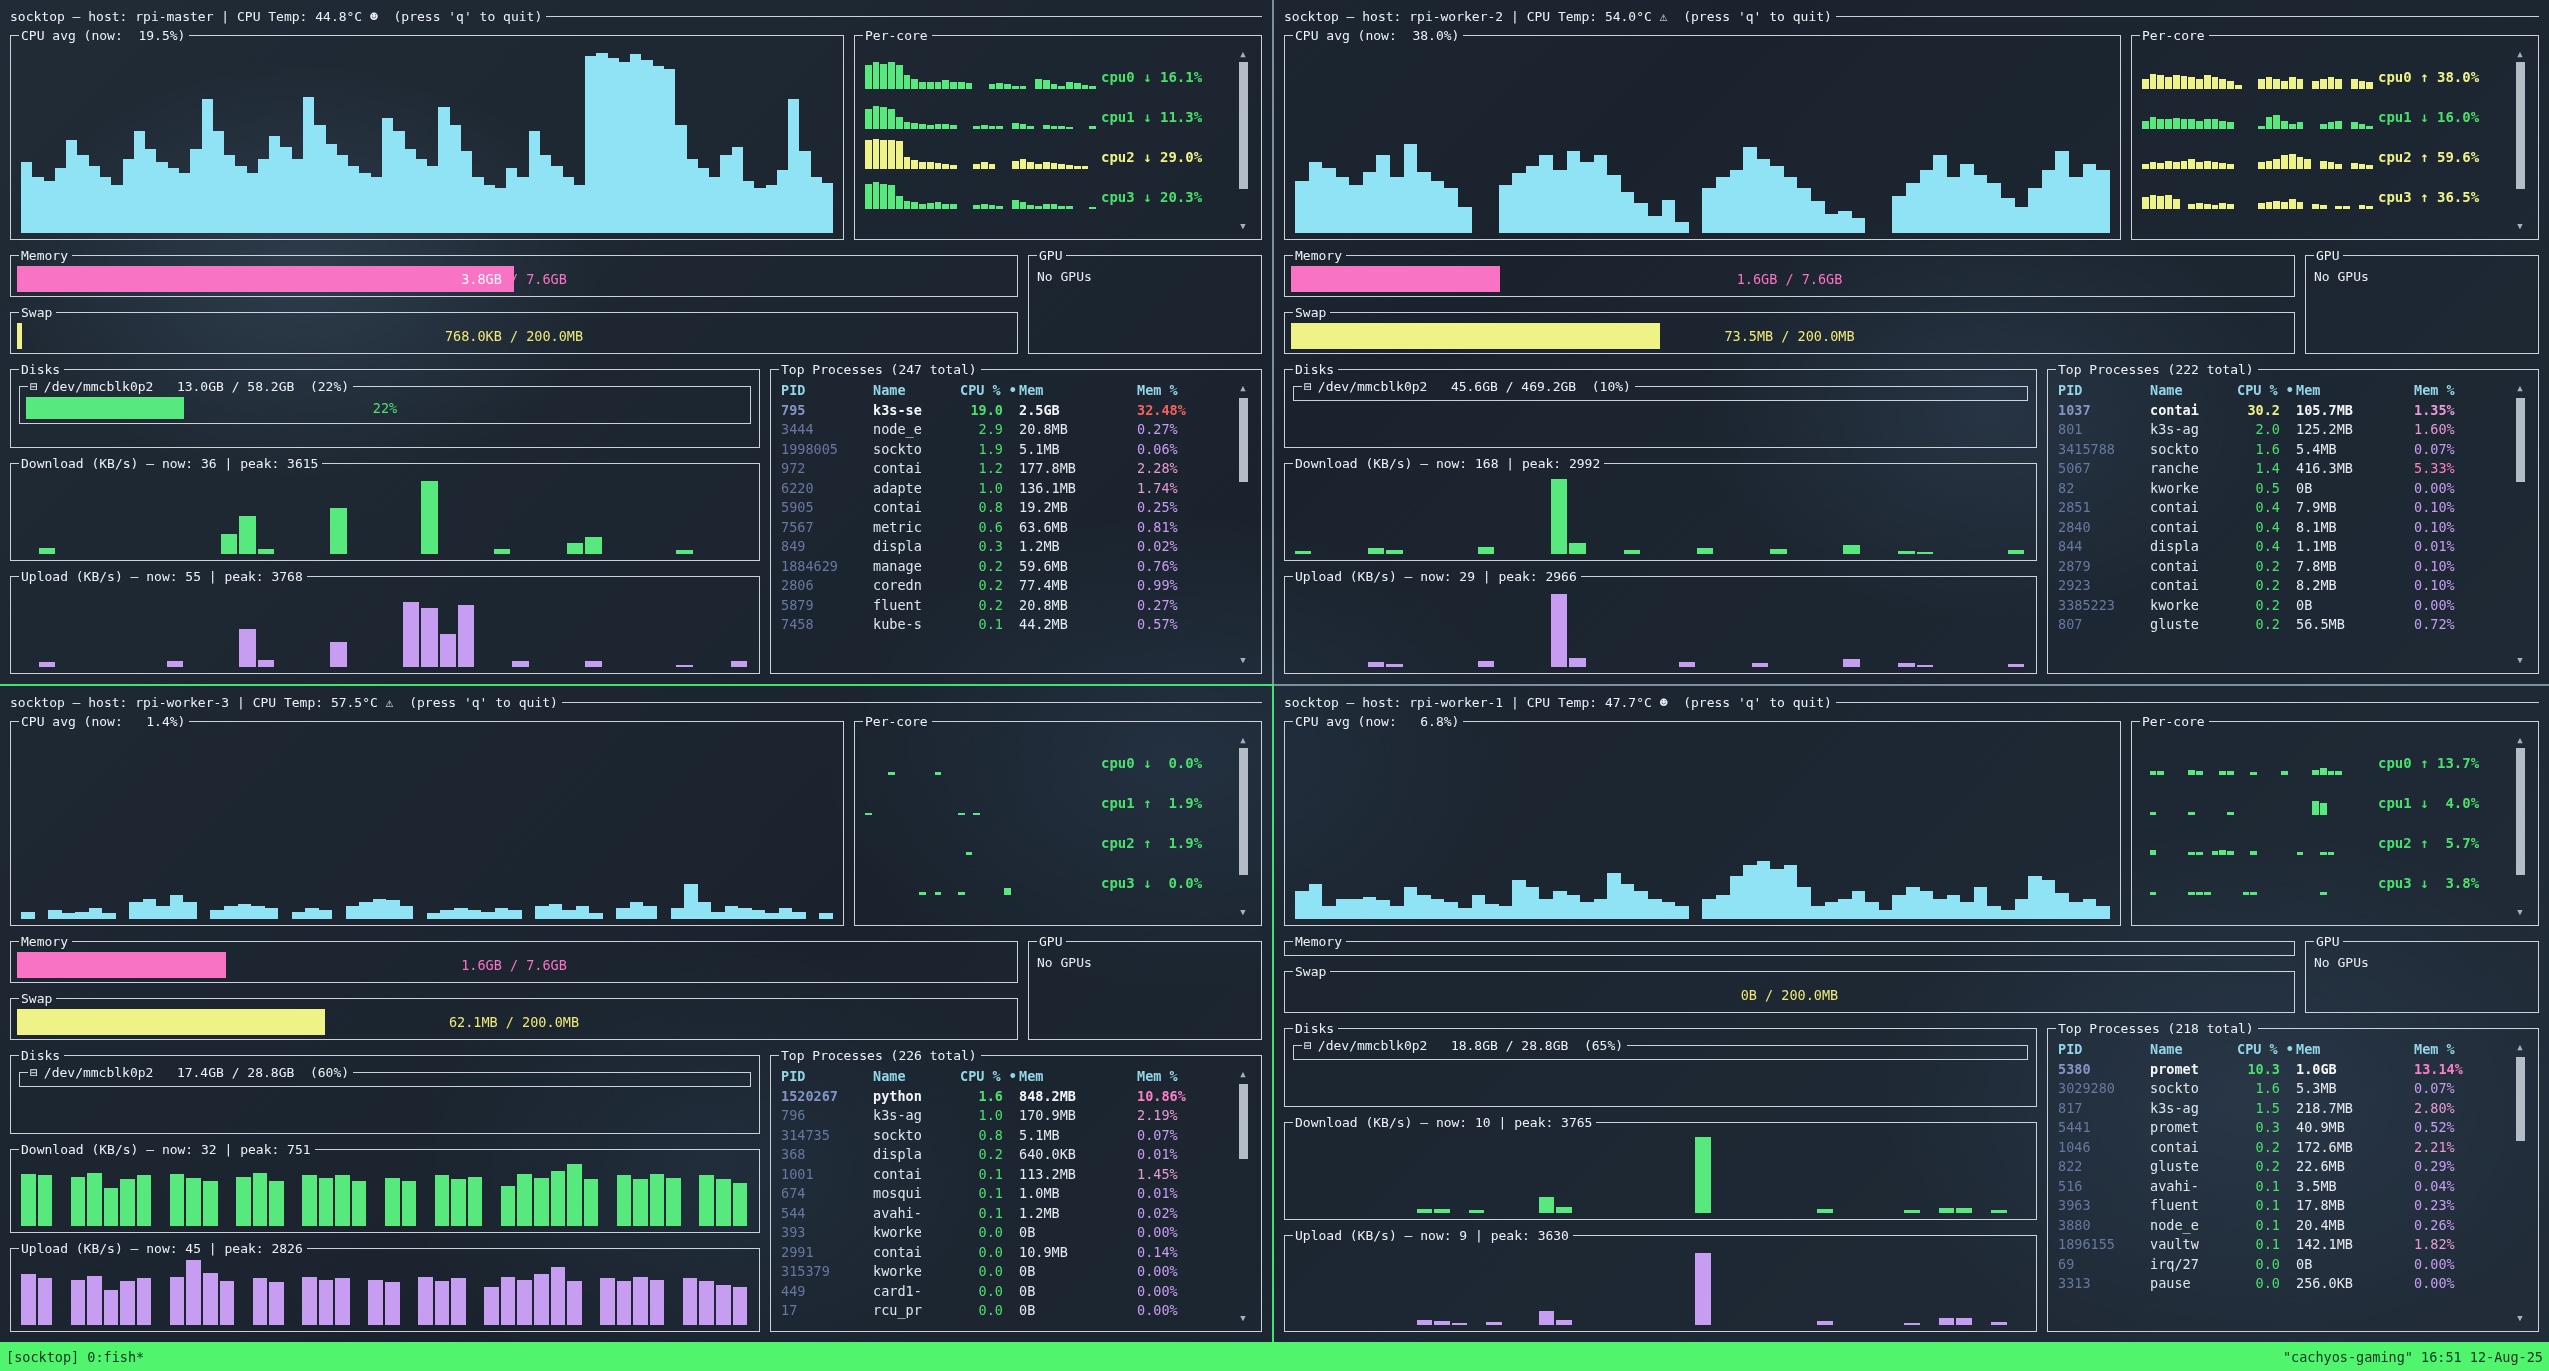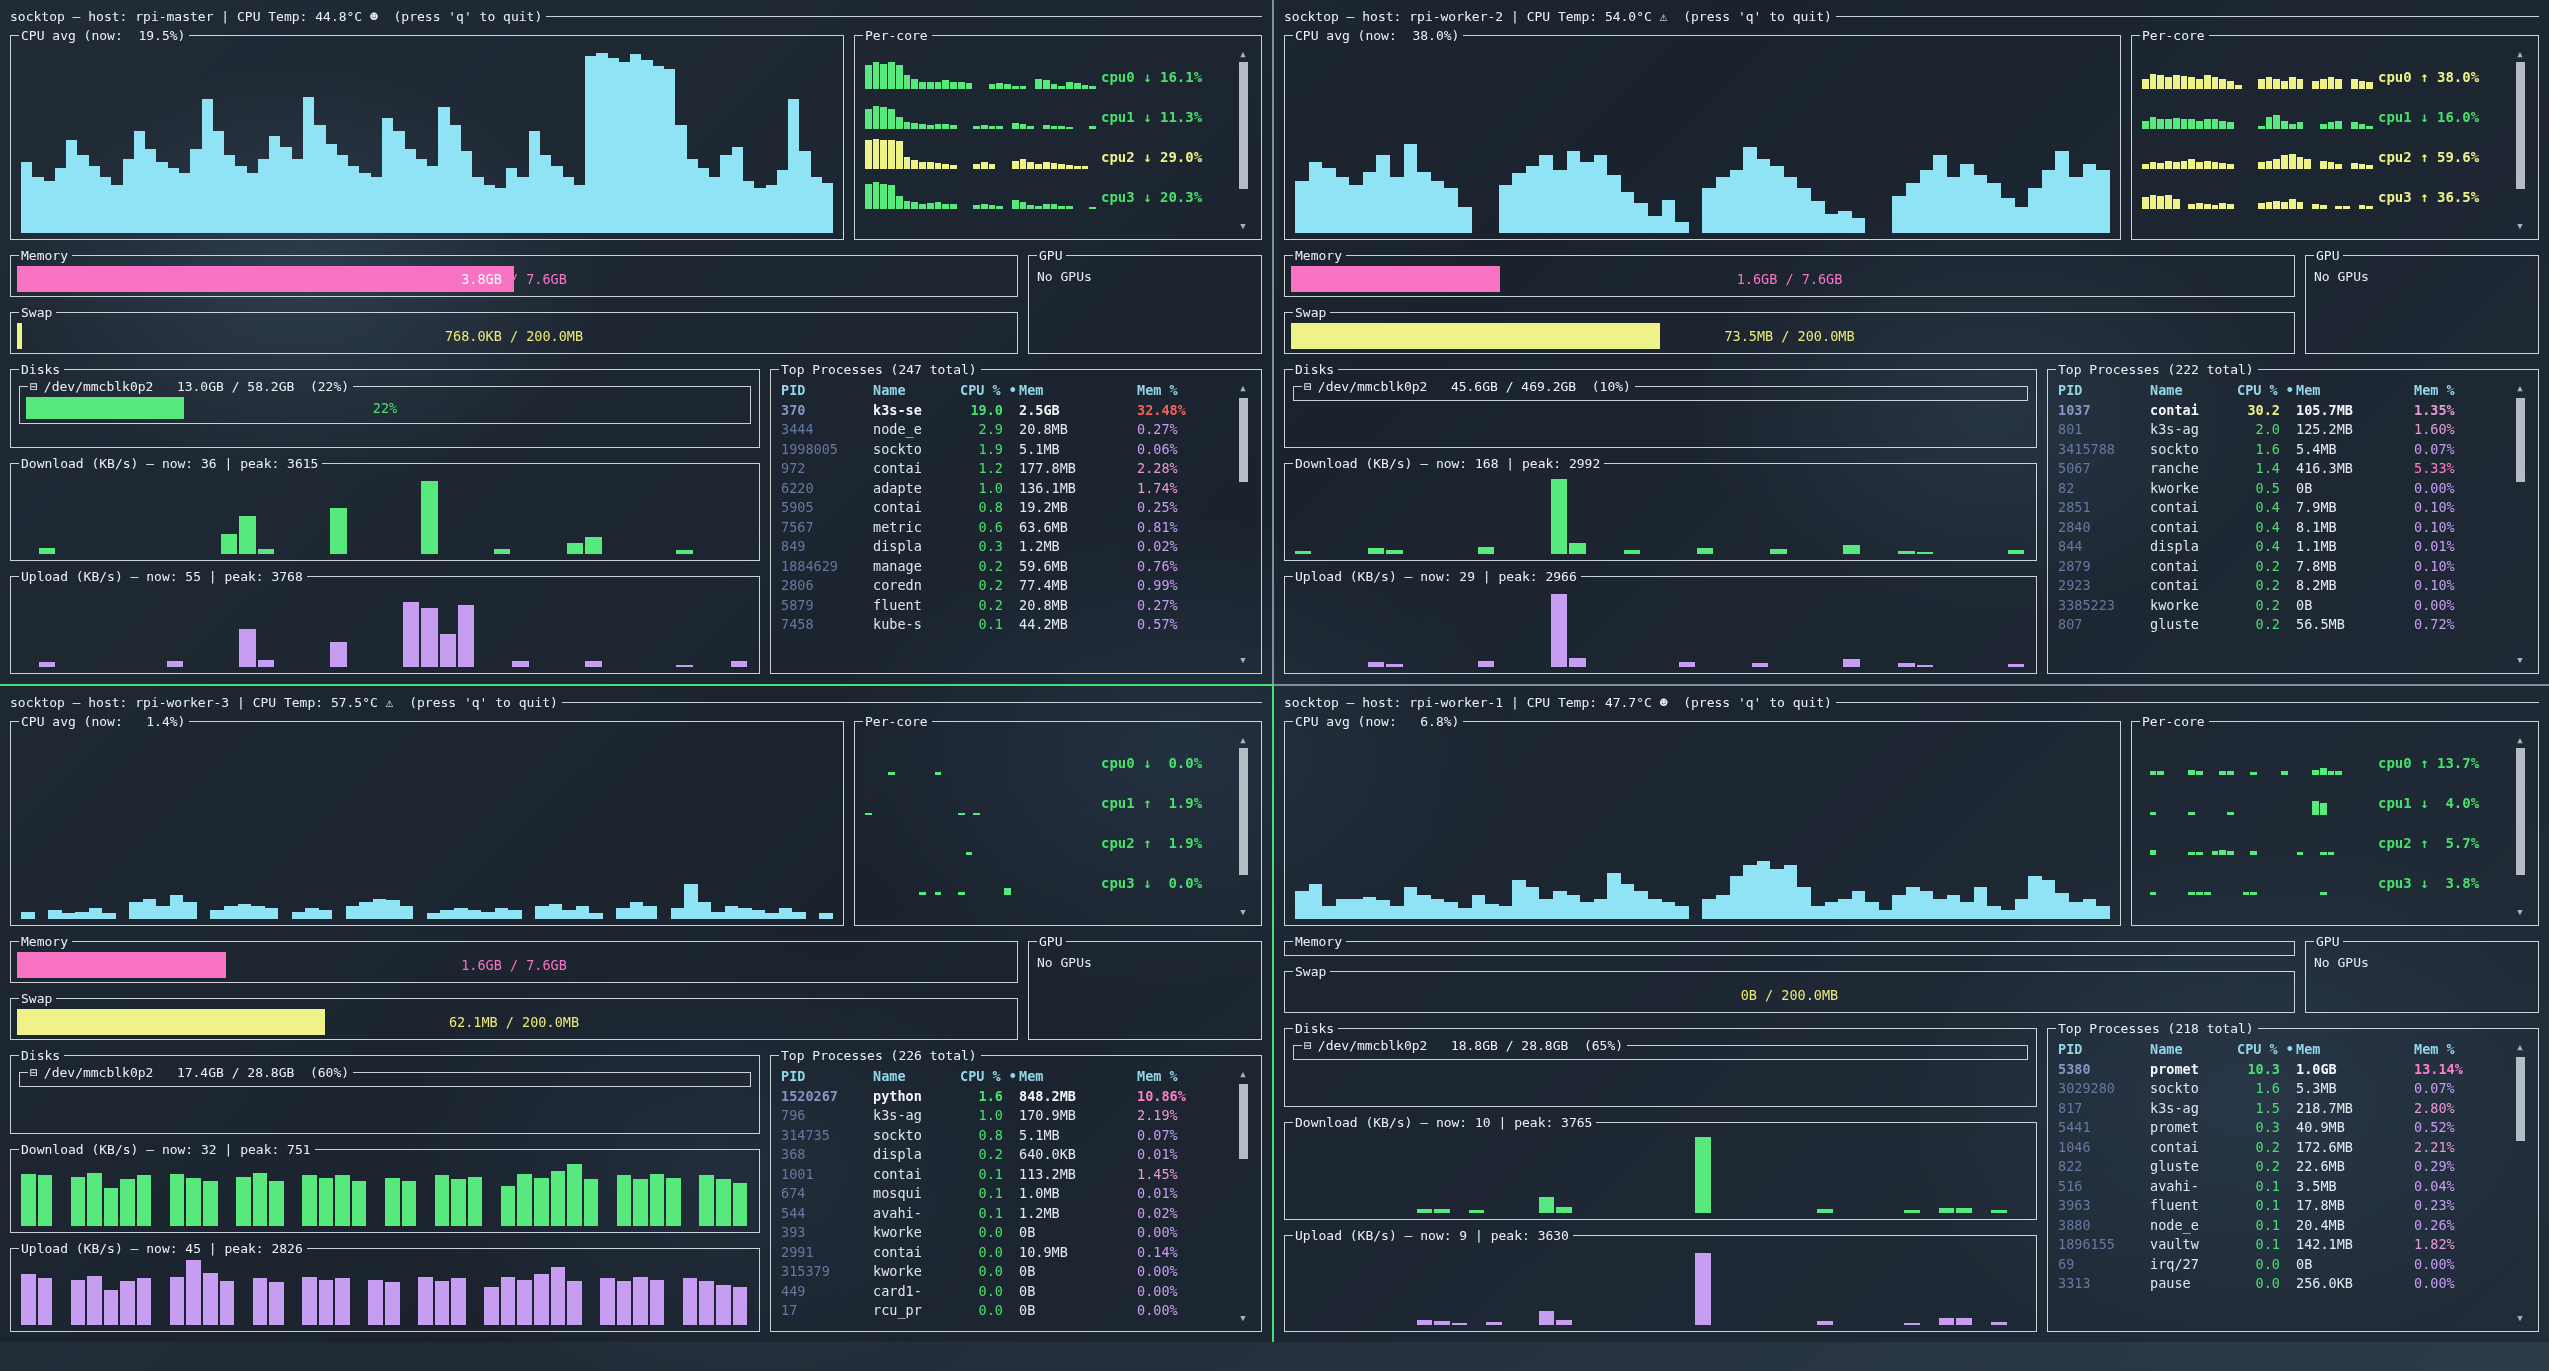--- a/index.html
+++ b/index.html
@@ -484,21 +484,21 @@
                   <div class="bar" style="height: 7%;"></div>
                 </div>
               </div>
         </fieldset>
       </div>
       <fieldset class="box proc-box">
         <legend>Top Processes (247 total)</legend>
         <div class="fill-area">
           <div class="ptable">
                 <div class="prow head"><span class="cell pid">PID</span><span class="cell name">Name</span><span class="cell cpu">CPU % •</span><span class="cell mem">Mem</span><span class="cell memp">Mem %</span></div>
-                <div class="prow boldrow"><span class="cell pid">370</span><span class="cell name">k3s-se</span><span class="cell cpu">19.0</span><span class="cell mem">2.5GB</span><span class="cell memp red">32.48%</span></div>
+                <div class="prow boldrow"><span class="cell pid">795</span><span class="cell name">k3s-se</span><span class="cell cpu">19.0</span><span class="cell mem">2.5GB</span><span class="cell memp red">32.48%</span></div>
                 <div class="prow"><span class="cell pid">3444</span><span class="cell name">node_e</span><span class="cell cpu">2.9</span><span class="cell mem">20.8MB</span><span class="cell memp">0.27%</span></div>
                 <div class="prow"><span class="cell pid">1998005</span><span class="cell name">sockto</span><span class="cell cpu">1.9</span><span class="cell mem">5.1MB</span><span class="cell memp">0.06%</span></div>
                 <div class="prow"><span class="cell pid">972</span><span class="cell name">contai</span><span class="cell cpu">1.2</span><span class="cell mem">177.8MB</span><span class="cell memp rose">2.28%</span></div>
                 <div class="prow"><span class="cell pid">6220</span><span class="cell name">adapte</span><span class="cell cpu">1.0</span><span class="cell mem">136.1MB</span><span class="cell memp rose">1.74%</span></div>
                 <div class="prow"><span class="cell pid">5905</span><span class="cell name">contai</span><span class="cell cpu">0.8</span><span class="cell mem">19.2MB</span><span class="cell memp">0.25%</span></div>
                 <div class="prow"><span class="cell pid">7567</span><span class="cell name">metric</span><span class="cell cpu">0.6</span><span class="cell mem">63.6MB</span><span class="cell memp">0.81%</span></div>
                 <div class="prow"><span class="cell pid">849</span><span class="cell name">displa</span><span class="cell cpu">0.3</span><span class="cell mem">1.2MB</span><span class="cell memp">0.02%</span></div>
                 <div class="prow"><span class="cell pid">1884629</span><span class="cell name">manage</span><span class="cell cpu">0.2</span><span class="cell mem">59.6MB</span><span class="cell memp">0.76%</span></div>
                 <div class="prow"><span class="cell pid">2806</span><span class="cell name">coredn</span><span class="cell cpu">0.2</span><span class="cell mem">77.4MB</span><span class="cell memp">0.99%</span></div>
                 <div class="prow"><span class="cell pid">5879</span><span class="cell name">fluent</span><span class="cell cpu">0.2</span><span class="cell mem">20.8MB</span><span class="cell memp">0.27%</span></div>
@@ -1669,13 +1669,17 @@
             <div class="track">
                   <div class="thumb short"></div>
                 </div>
             <span class="arr">▼</span>
           </div>
         </div>
       </fieldset>
     </div>
   </div>
 </section>
+  <footer class="statusbar">
+    <span class="sleft">[socktop] 0:fish*</span>
+    <span class="sright">"cachyos-gaming" 16:51 12-Aug-25</span>
+  </footer>
 </div>
 
 </body></html>

